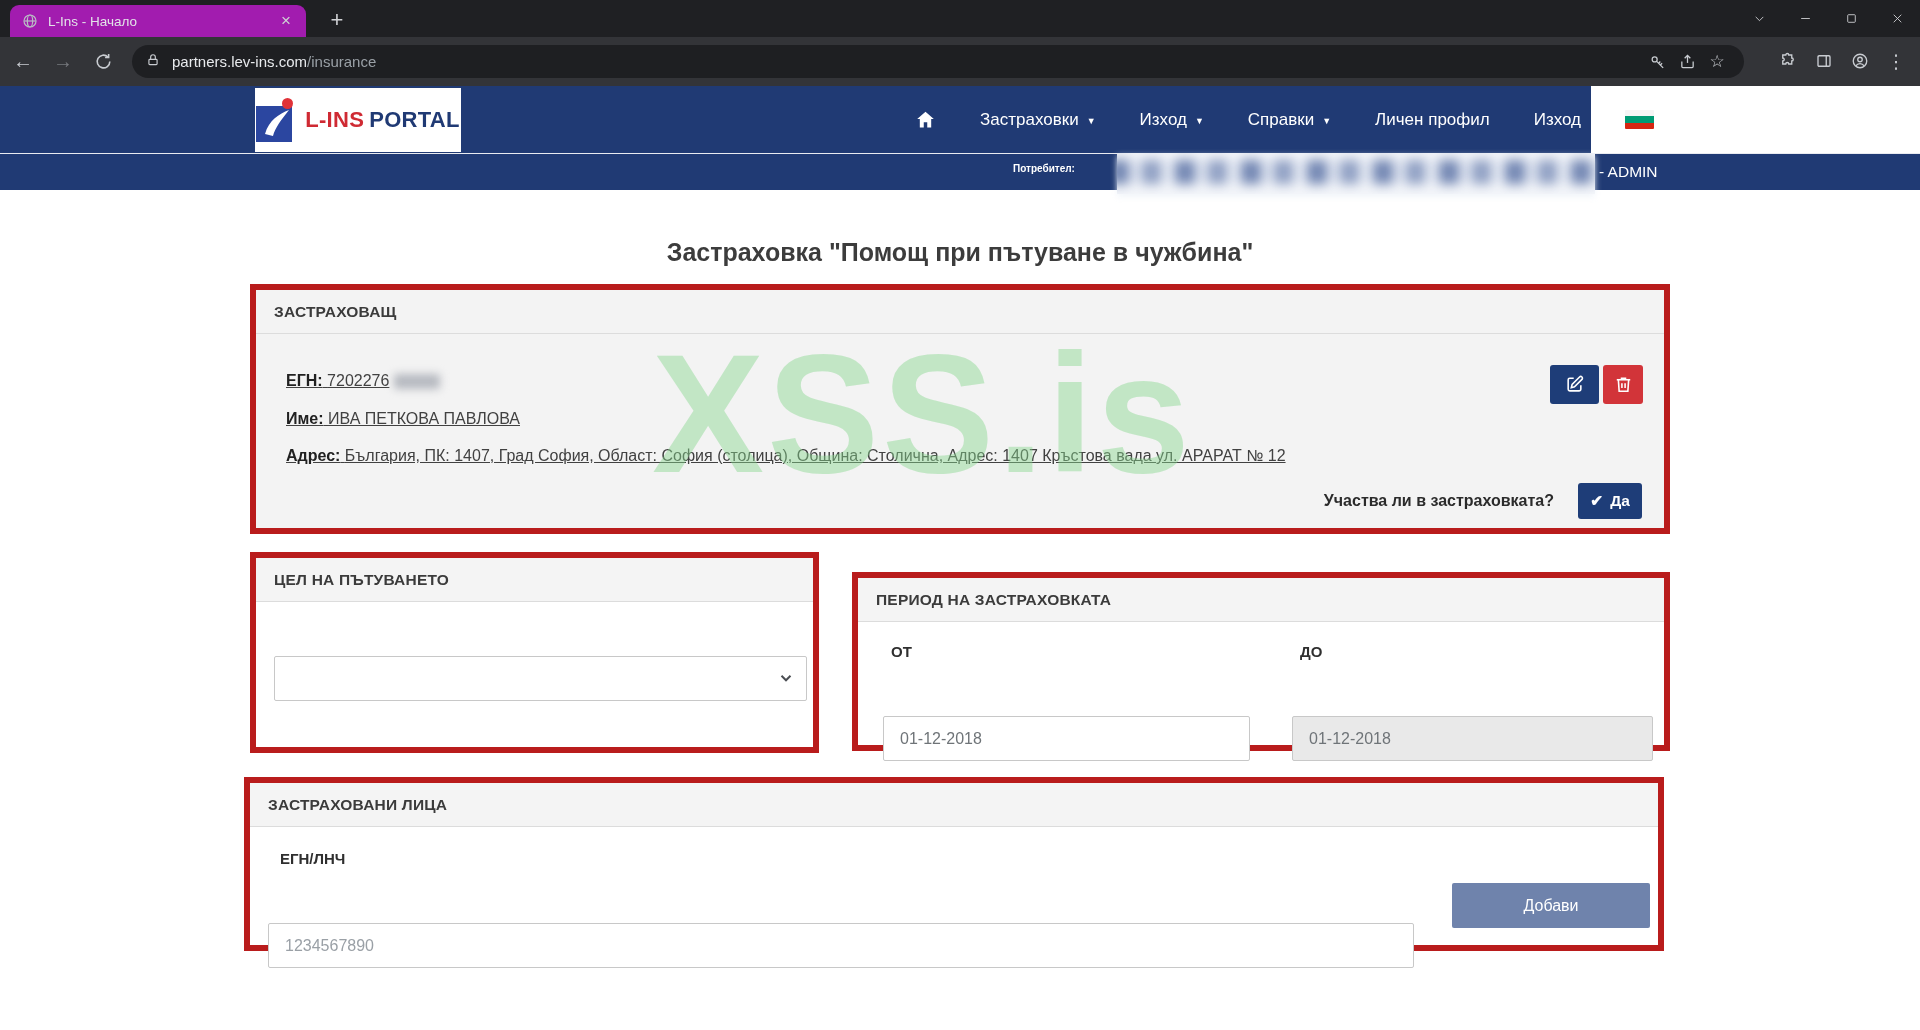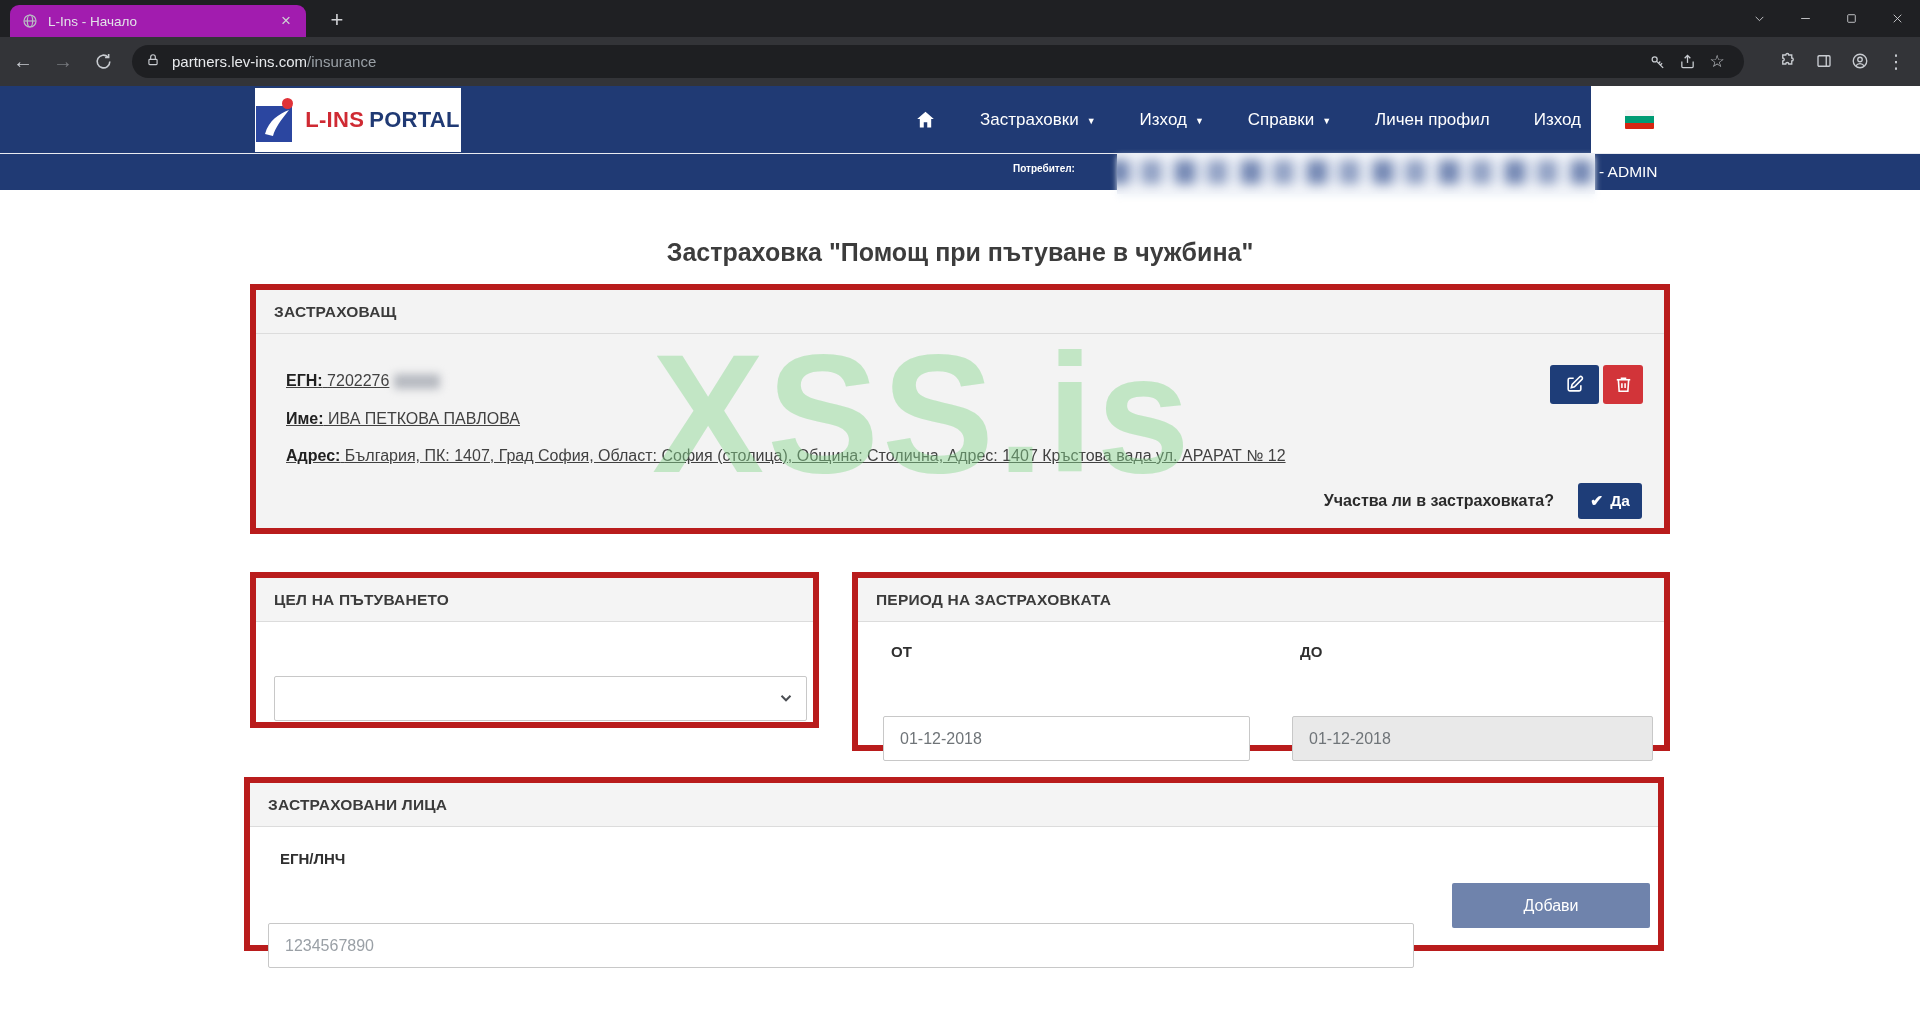--- a/index.html
+++ b/index.html
@@ -301,21 +301,21 @@
           </svg>
       </span>
     </button>
     <div class="part-label" style="right:110px; top:202px;">Участва ли в застраховката?</div>
     <button class="yes-btn" style="left:1322px; top:193px; width:64px; height:36px;">
       <span>✔</span>
       <span>Да</span>
     </button>
   </div>
 
-  <div class="card" style="left:250px; top:572px; width:569px; height:156px;">
+  <div class="card" style="left:250px; top:552px; width:569px; height:201px;">
     <div class="card-header">ЦЕЛ НА ПЪТУВАНЕТО</div>
     <div class="select-wrap" style="left:18px; top:98px; width:533px;">
       <select><option value=""></option></select>
       <span class="select-chevron">
         <svg viewBox="0 0 24 24">
             <polyline points="6 9 12 15 18 9"></polyline>
           </svg>
       </span>
     </div>
   </div>

